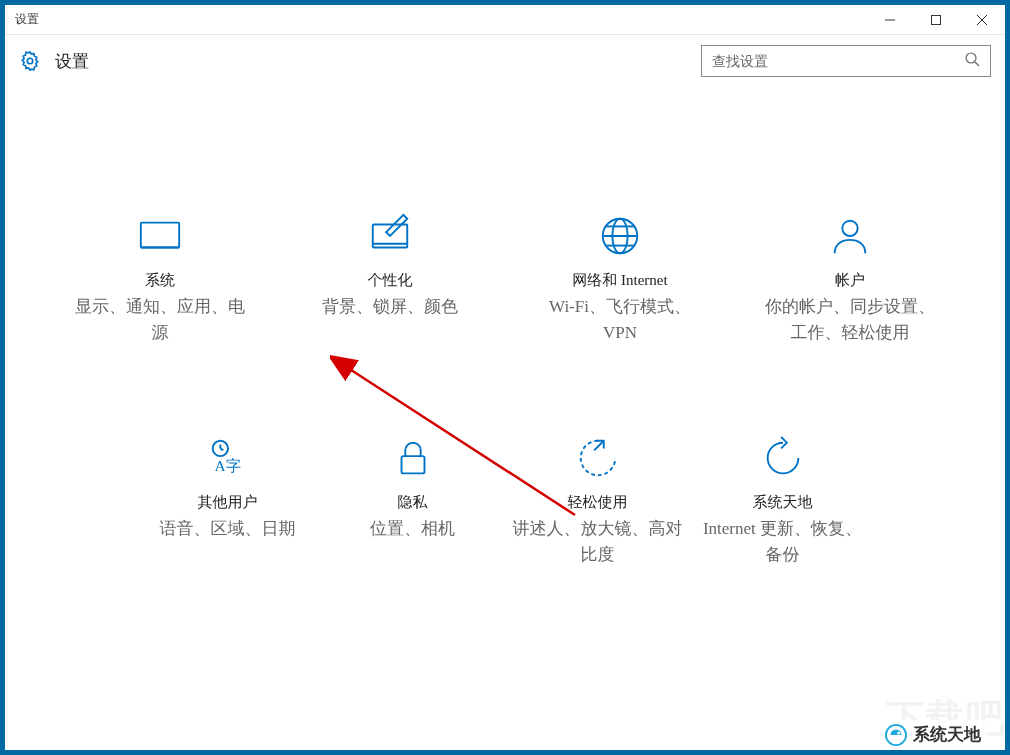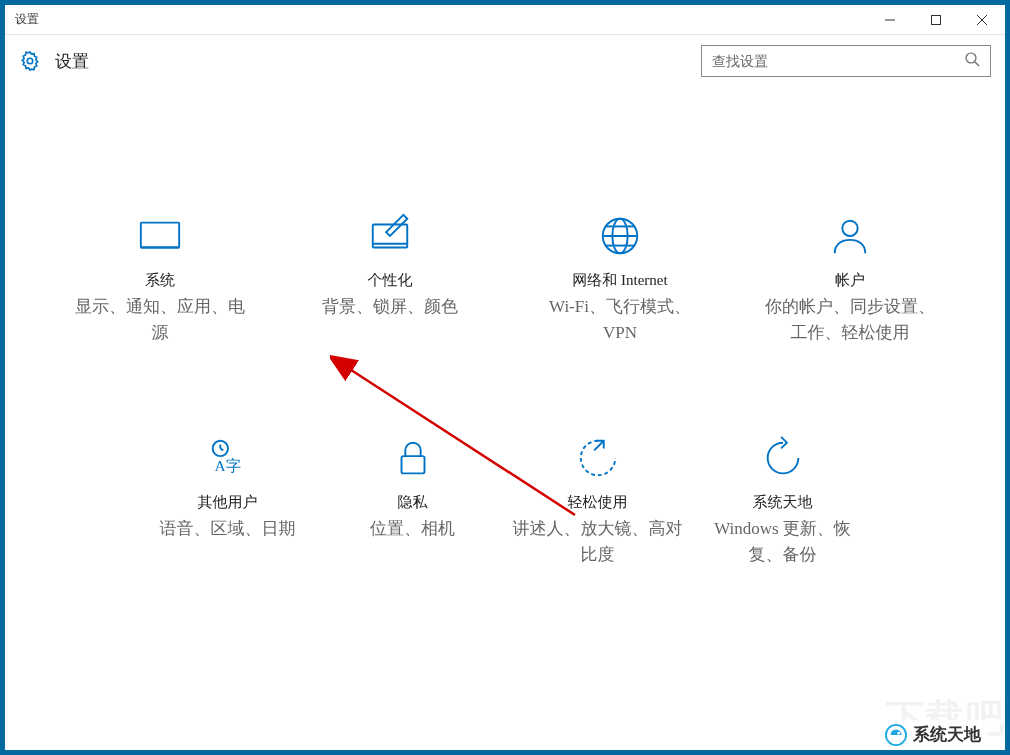--- a/index.html
+++ b/index.html
@@ -303,21 +303,21 @@
       </div>
 
       <div class="tile">
         <span class="tile-ico">
           <svg viewBox="0 0 48 48" fill="none" stroke="currentColor" stroke-width="2">
               <path d="M40 24 A16 16 0 1 1 24 8"></path>
               <polyline points="22,2 28,8 22,14"></polyline>
             </svg>
         </span>
         <div class="tile-title">系统天地</div>
-        <div class="tile-desc">Windows 更新、恢复、备份</div>
+        <div class="tile-desc">Internet 更新、恢复、备份</div>
       </div>
     </div>
   </div>
 </div>
 
 <svg class="arrow-overlay" style="left:330px; top:350px;" width="260" height="180">
   <defs>
     <marker id="ah" markerWidth="12" markerHeight="12" refX="2" refY="5" orient="auto">
       <path d="M0,0 L0,10 L12,5 Z" fill="#d40000"></path>
     </marker>

